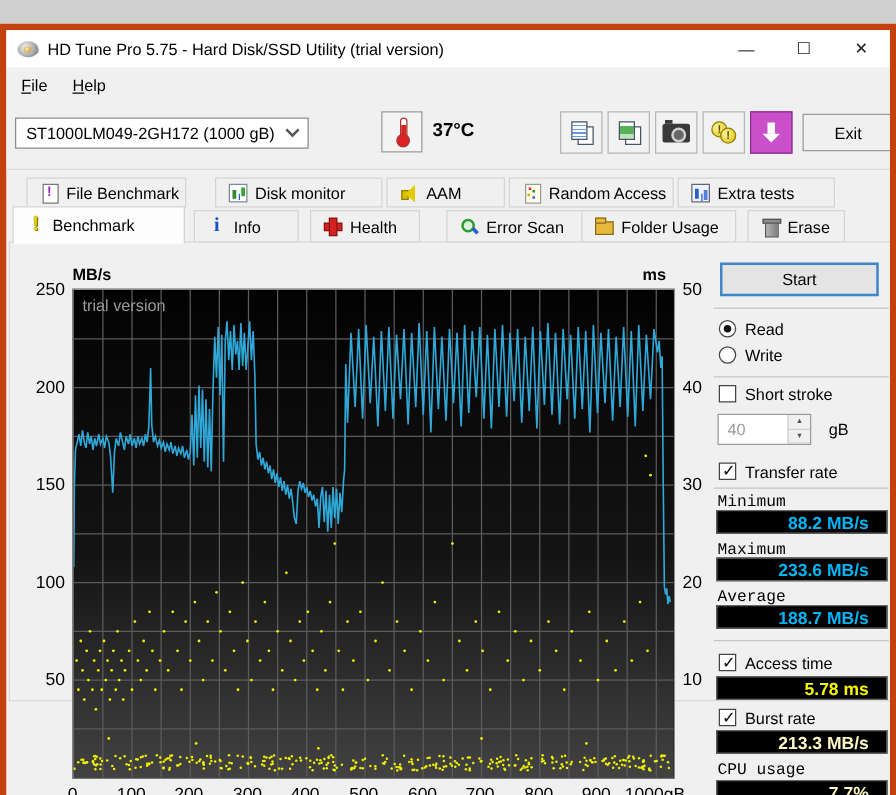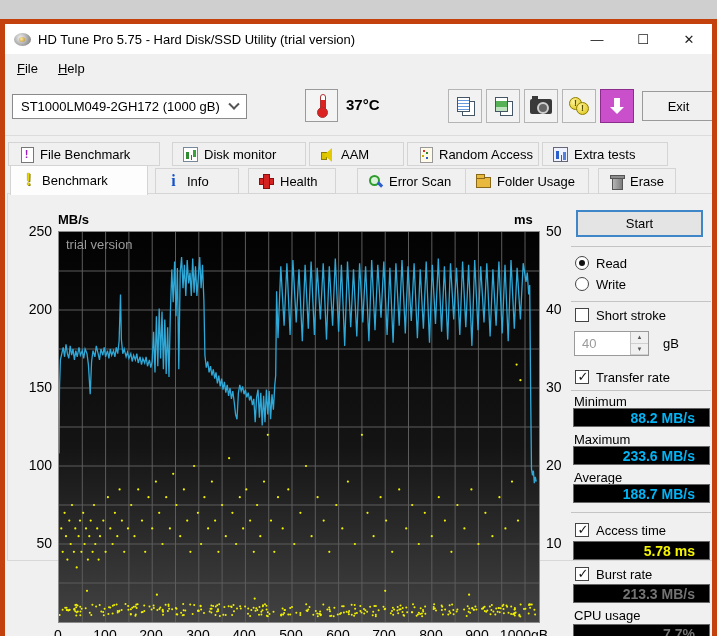--- a/index.html
+++ b/index.html
@@ -121,26 +121,26 @@
   .radio.sel::after{content:"";position:absolute;left:3px;top:3px;width:6px;height:6px;border-radius:50%;background:#111;}
   .checkbox{width:14px;height:14px;border:1px solid #444;background:#fff;position:relative;flex:0 0 auto;}
   .checkbox.checked::after{content:"✓";position:absolute;left:0;top:-2px;width:14px;text-align:center;
       font-size:13px;font-weight:bold;color:#111;line-height:16px;}
   .spinner{position:absolute;left:566px;top:137px;width:75px;height:25px;border:1px solid #9a9a9a;background:#fff;display:flex;}
   .spinner .val{flex:1;font-size:13px;color:#9a9a9a;display:flex;align-items:center;padding-left:7px;}
   .spin-btns{width:18px;display:flex;flex-direction:column;border-left:1px solid #c0c0c0;}
   .spin-btns div{flex:1;background:#f0f0f0;border-bottom:1px solid #d0d0d0;display:flex;align-items:center;justify-content:center;
       font-size:6px;color:#555;}
   .unit-label{position:absolute;font-size:13px;}
-  .stat-label{position:absolute;left:566px;font-size:13px;}
+  .stat-label{position:absolute;left:566px;font-size:13px;font-family:Liberation Mono, monospace;}
   .stat-box{position:absolute;left:565px;width:137px;height:19px;background:#000;border:1px solid #666;
       display:flex;align-items:center;justify-content:flex-end;padding-right:14px;font-size:14px;font-weight:bold;}
   .stat-box.cyan{color:#00b4f5;}
   .stat-box.yellow{color:#f5f500;}
-  .stat-box.white{color:#737373;}
+  .stat-box.white{color:#fef9c3;}
 </style>
 </head>
 <body>
 
 <div class="window">
 
   <div class="titlebar">
     <div class="app-icon"></div>
     <div class="title-text">HD Tune Pro 5.75 - Hard Disk/SSD Utility (trial version)</div>
     <div class="win-controls">
@@ -175,21 +175,21 @@
       </div>
     <div class="tool-btn" style="left:557px">
       <span class="t-badges"></span>
       </div>
     <div class="tool-btn purple" style="left:595px">
       <span class="t-down"></span>
       </div>
     <div class="exit-btn">Exit</div>
   </div>
 
-  <div class="tab row1" style="left:3px;width:152px">
+  <div class="tab row1" style="left:16px;width:128px">
     <span class="ticon i-exclam-page"></span>
     <span>File Benchmark</span>
     </div>
   <div class="tab row1" style="left:167px;width:134px">
     <span class="ticon i-bars"></span>
     <span>Disk monitor</span>
     </div>
   <div class="tab row1" style="left:402px;width:132px">
     <span class="ticon i-dots-page"></span>
     <span>Random Access</span>

